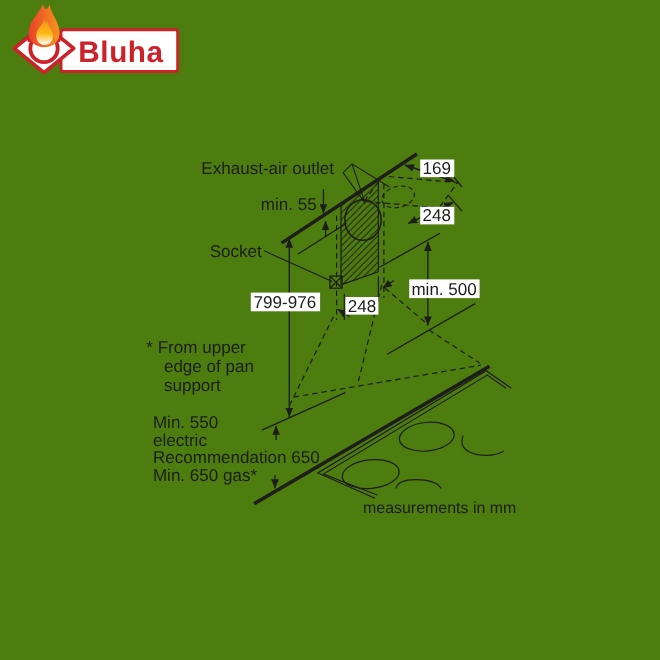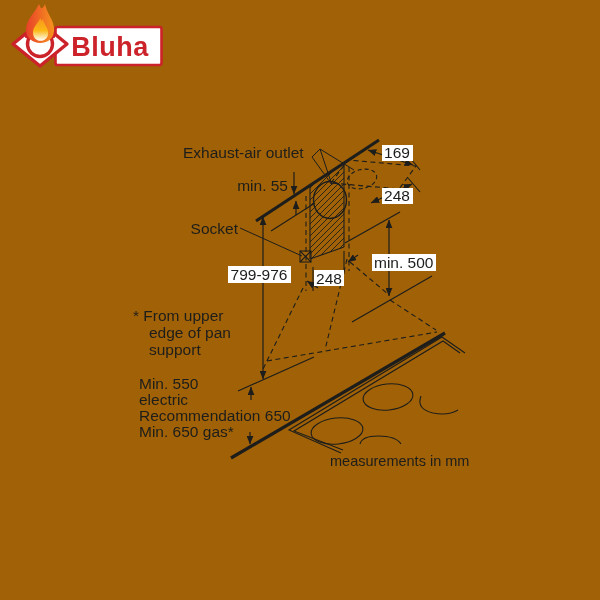--- a/index.html
+++ b/index.html
@@ -1,17 +1,17 @@
 <!DOCTYPE html>
 <html style="--accent: #cc2229; --line-color: #1d1d1b; --flame-red: #e8402a; --flame-orange: #f7941d; --flame-yellow: #fcb815;"><head>
 <meta charset="utf-8">
 <style>
   html,body{margin:0;padding:0;background:#fff;}
   #canvas{
-    position:relative;width:600px;height:600px;background:#a16207;
+    position:relative;width:600px;height:600px;background:#4d7c0f;
     outline:1px solid #ededed;overflow:hidden;
     font-family:"Liberation Sans",sans-serif;
   }
   #logo{position:absolute;left:0;top:0;}
   #drawing{position:absolute;left:0;top:0;}
   
   .ln{stroke:var(--line-color);fill:none;stroke-width:1.2px;}
   .thick{stroke-width:3.2px;}
   .thin{stroke-width:1.1px;}
   .dash{stroke-dasharray:5 3.5;stroke-width:1.1px;}

